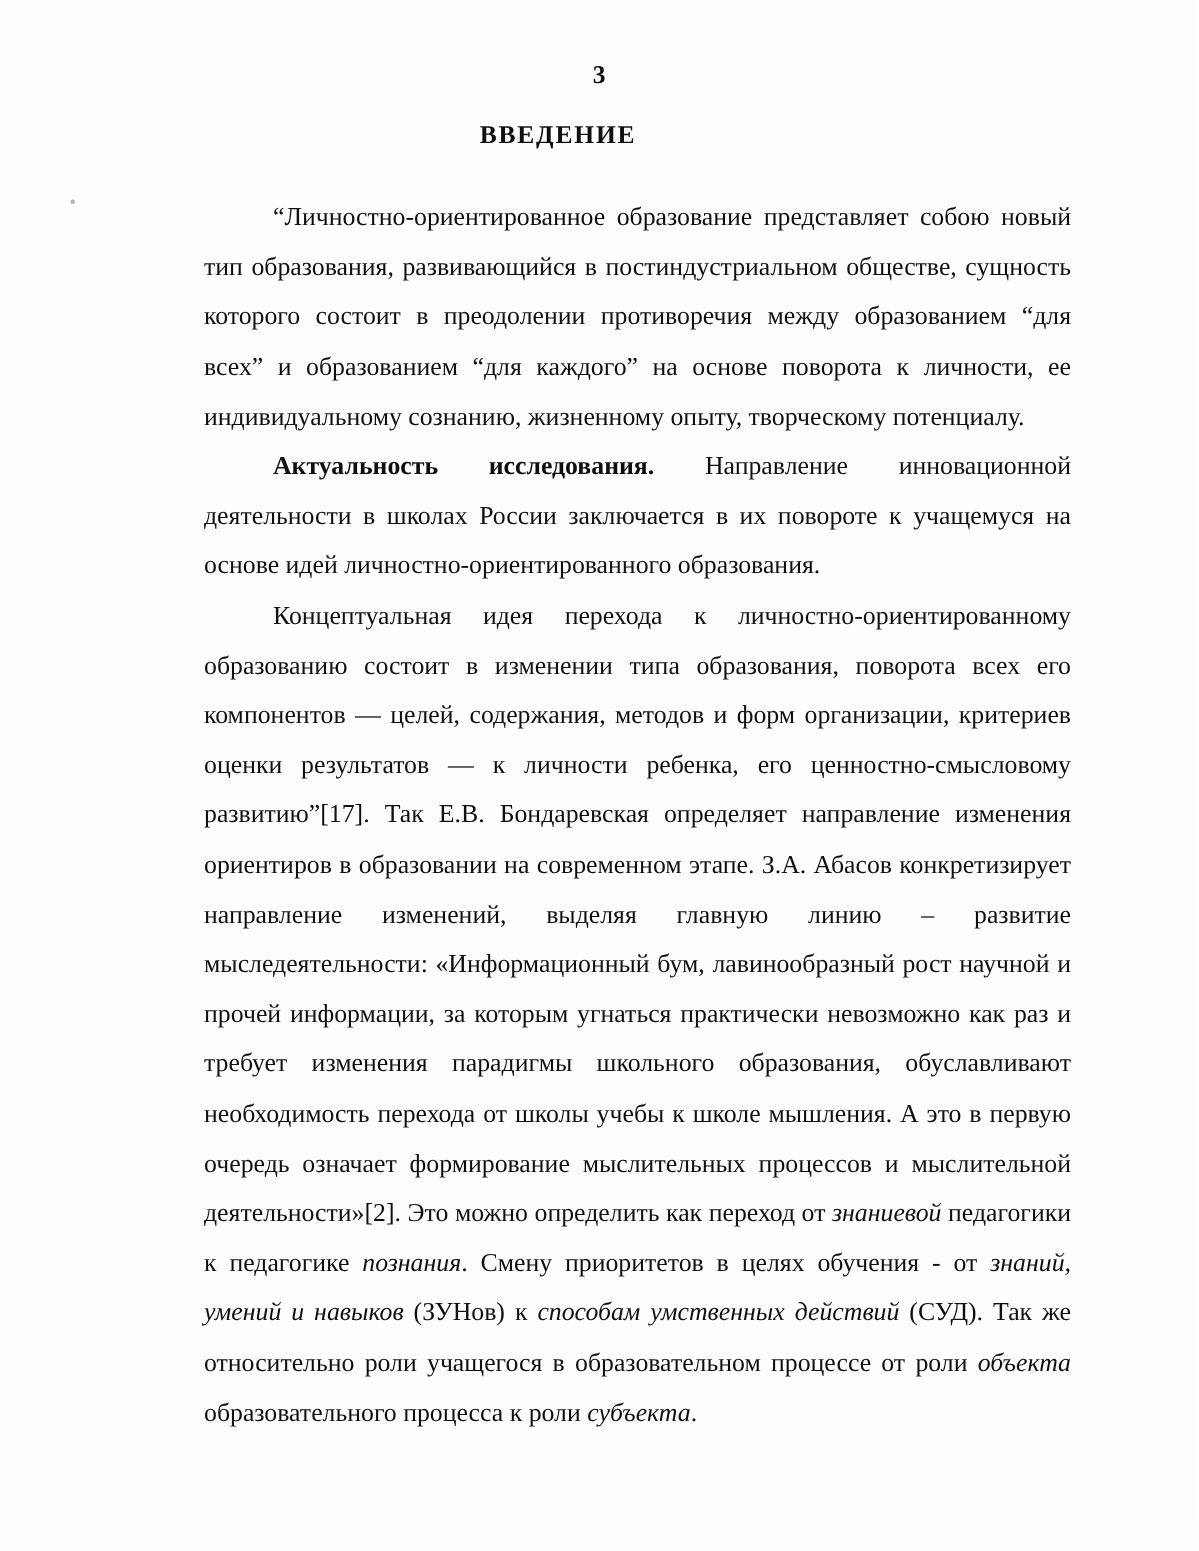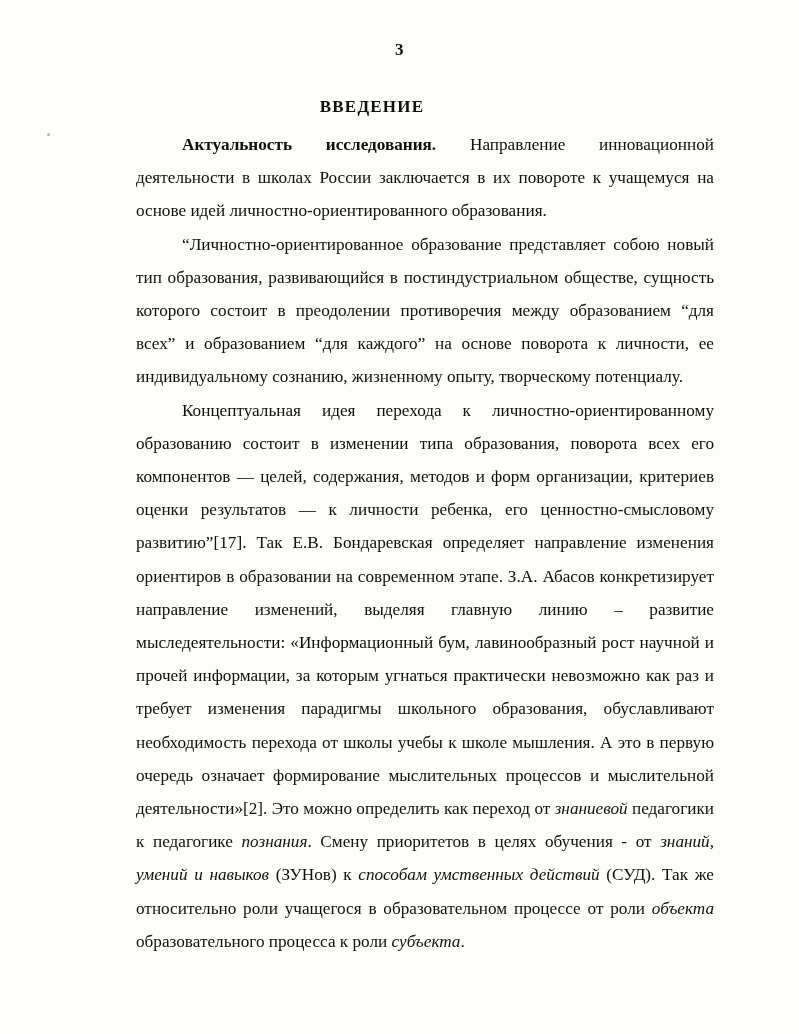--- a/index.html
+++ b/index.html
@@ -28,21 +28,21 @@
     top: 40px;
     left: 0;
     width: 799px;
     text-align: center;
     font-size: 17px;
     font-weight: bold;
     letter-spacing: 0.3px;
   }
   .doc-heading {
     position: absolute;
-    top: 97px;
+    top: 80px;
     left: 0;
     width: 744px;
     text-align: center;
     font-size: 17px;
     font-weight: bold;
     letter-spacing: 1.2px;
   }
   .body-text {
     position: absolute;
     left: 136px;
@@ -80,25 +80,25 @@
 
   <div class="edge-mark"></div>
 
   <div class="page-number">3</div>
 
   <div class="doc-heading">ВВЕДЕНИЕ</div>
 
   <div class="body-text">
 
     <p>
-      <b>Актуальность исследования.</b><span> Направление инновационной деятельности в школах России заключается в их повороте к учащемуся на основе идей личностно-ориентированного образования.</span>
+      <span>“Личностно-ориентированное образование представляет собою новый тип образования, развивающийся в постиндустриальном обществе, сущность которого состоит в преодолении противоречия между образованием “для всех” и образованием “для каждого” на основе поворота к личности, ее индивидуальному сознанию, жизненному опыту, творческому потенциалу.</span>
     </p>
 
     <p>
-      <span>“Личностно-ориентированное образование представляет собою новый тип образования, развивающийся в постиндустриальном обществе, сущность которого состоит в преодолении противоречия между образованием “для всех” и образованием “для каждого” на основе поворота к личности, ее индивидуальному сознанию, жизненному опыту, творческому потенциалу.</span>
+      <b>Актуальность исследования.</b><span> Направление инновационной деятельности в школах России заключается в их повороте к учащемуся на основе идей личностно-ориентированного образования.</span>
     </p>
 
     <p>
       <span>Концептуальная идея перехода к личностно-ориентированному образованию состоит в изменении типа образования, поворота всех его компонентов — целей, содержания, методов и форм организации, критериев оценки результатов — к личности ребенка, его ценностно-смысловому развитию”[17]. Так Е.В. Бондаревская определяет направление изменения ориентиров в образовании на современном этапе. З.А. Абасов конкретизирует направление изменений, выделяя главную линию – развитие мыследеятельности: «Информационный бум, лавинообразный рост научной и прочей информации, за которым угнаться практически невозможно как раз и требует изменения парадигмы школьного образования, обуславливают необходимость перехода от школы учебы к школе мышления. А это в первую очередь означает формирование мыслительных процессов и мыслительной деятельности»[2]. Это можно определить как переход от </span><i>знаниевой</i><span> педагогики к педагогике </span><i>познания</i><span>. Смену приоритетов в целях обучения - от </span><i>знаний, умений и навыков</i><span> (ЗУНов) к </span><i>способам умственных действий</i><span> (СУД). Так же относительно роли учащегося в образовательном процессе от роли </span><i>объекта</i><span> образовательного процесса к  роли </span><i>субъекта</i><span>.</span>
     </p>
 
   </div>
 </div>
 
 </body></html>

